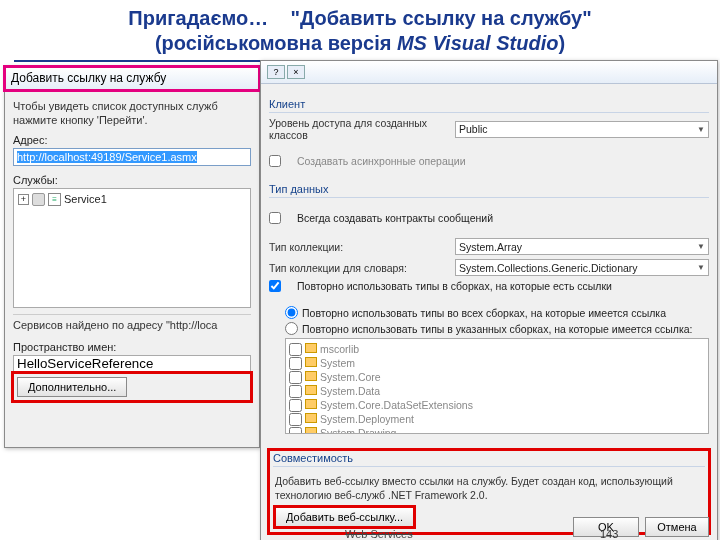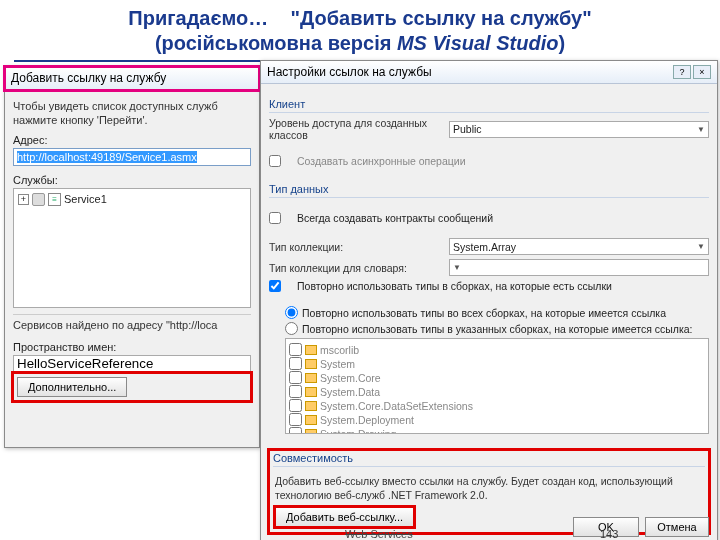--- a/index.html
+++ b/index.html
@@ -24,30 +24,30 @@
   .tree-row { display:flex; align-items:center; gap:3px; font-size:11px; }
   .glyph { width:11px; height:11px; border:1px solid #888; font-size:9px; line-height:9px; text-align:center; }
   .svc-icon { width:13px; height:13px; background:#fff; border:1px solid #888; display:inline-flex; align-items:center; justify-content:center; font-size:8px; color:#2a6; }
   .gear-icon { width:13px; height:13px; background:#ddd; border:1px solid #999; border-radius:2px; }
   .found { color:#333; margin-top:6px; border-top:1px solid #ccc; padding-top:4px; }
   .txt { border:1px solid #aaa; background:#fff; padding:2px 3px; height:18px; width:100%; }
   .btn { border:1px solid #8a8a8a; background:linear-gradient(#fefefe,#e2e2e2); padding:3px 10px; font-size:11px; cursor:pointer; }
   .hl-magenta { outline:3px solid #e4007f; outline-offset:-1px; }
   .hl-red { outline:3px solid #e00000; outline-offset:-1px; }
   .section-hdr { color:#15428b; font-size:11px; border-bottom:1px solid #c8d4e6; padding:2px 0; margin-top:6px; }
-  .field-row { display:flex; align-items:center; margin:4px 0; }
+  .field-row { display:flex; align-items:center; gap:6px; margin:4px 0; }
   .field-lbl { flex: 0 0 180px; color:#333; font-size:10.5px; }
   .field-val { flex:1; }
   .select { border:1px solid #aaa; background:#fff; padding:1px 3px; height:17px; width:100%; font-size:10.5px; display:flex; justify-content:space-between; align-items:center; }
   .chev { font-size:8px; color:#555; }
   .chk { display:flex; align-items:center; gap:16px; font-size:10.5px; margin:14px 0; }
   .chk input { width:12px; height:12px; }
   .radio { display:flex; align-items:center; gap:4px; font-size:10.5px; margin:3px 0 3px 16px; }
   .asm-list { border:1px solid #aaa; background:#fff; height:96px; margin:3px 0 3px 16px; padding:3px; overflow:hidden; }
-  .asm-row { display:flex; align-items:center; gap:3px; font-size:10.5px; margin:1px 0; }
+  .asm-row { display:flex; gap:3px; font-size:10.5px; margin:1px 0; }
   .asm-row .aicon { width:12px; height:10px; background:#fc6; border:1px solid #c90; }
   .compat-box { margin-top:4px; padding:4px 6px; }
   .compat-txt { font-size:10.5px; color:#333; line-height:1.3; margin-bottom:5px; }
   .dlg-footer { position:absolute; bottom:4px; right:8px; display:flex; gap:6px; }
   .footer-txt { position:absolute; bottom:6px; font-size:11px; color:#333; }
   .page-num { left: 600px; }
   .ws-label { left: 345px; text-decoration: line-through; color:#444; }
   .dim { color:#888; }
 </style>
 </head>
@@ -87,21 +87,20 @@
       <span class="lbl" style="margin-top:10px">Пространство имен:</span>
       <input class="txt" value="HelloServiceReference" style="">
       <div style="" class="hl-red">
         <button class="btn" style="margin:4px">Дополнительно...</button>
       </div>
     </div>
   </div>
 
   <div class="dlg dlg-right">
     <div class="titlebar">
-      <span>Настройки ссылок на службы</span>
       <div class="winbtns">
         <span class="winbtn">?</span>
         <span class="winbtn">×</span>
       </div>
     </div>
     <div class="content">
       <div class="section-hdr">Клиент</div>
       <div class="field-row">
         <span class="field-lbl">Уровень доступа для созданных классов</span>
         <div class="field-val">
@@ -127,20 +126,21 @@
             <div class="select">
               <span>System.Array</span>
               <span class="chev">▼</span>
             </div>
           </div>
       </div>
       <div class="field-row">
         <span class="field-lbl">Тип коллекции для словаря:</span>
         <div class="field-val">
             <div class="select">
+              <span>System.Collections.Generic.Dictionary</span>
               <span class="chev">▼</span>
             </div>
           </div>
       </div>
       <label class="chk" style="margin-top:4px">
           <input type="checkbox" checked="" style="">
           <span>Повторно использовать типы в сборках, на которые есть ссылки</span>
         </label>
       <label class="radio">
           <input type="radio" name="reuse" checked="" style="">

